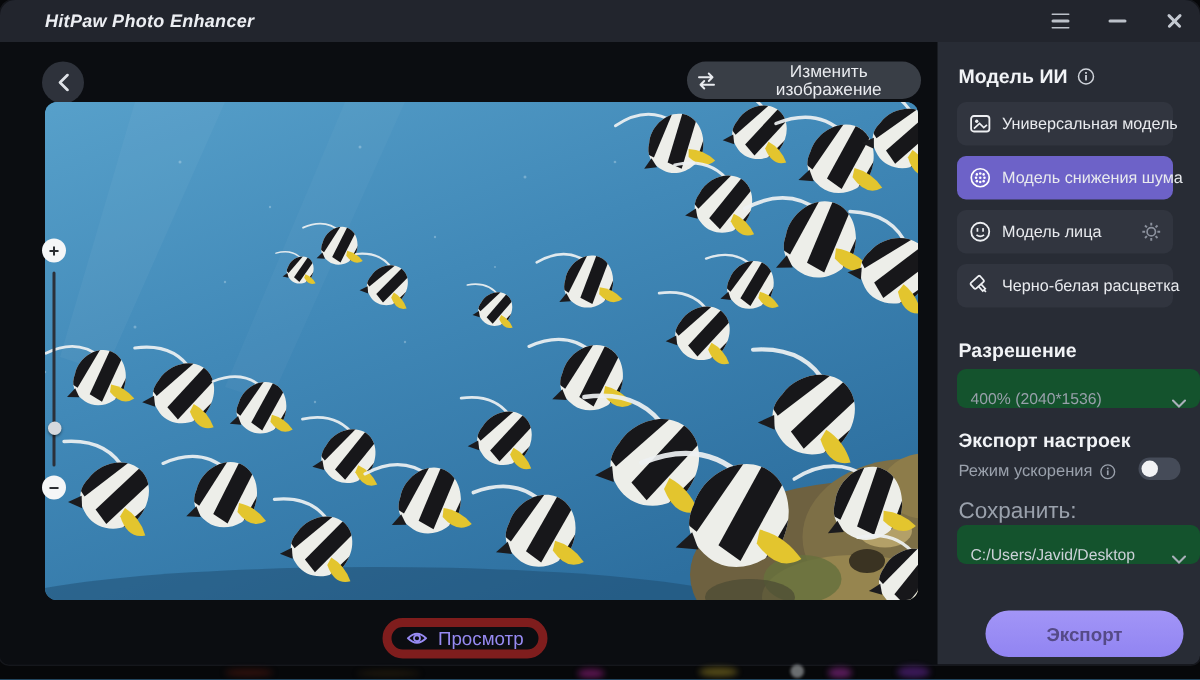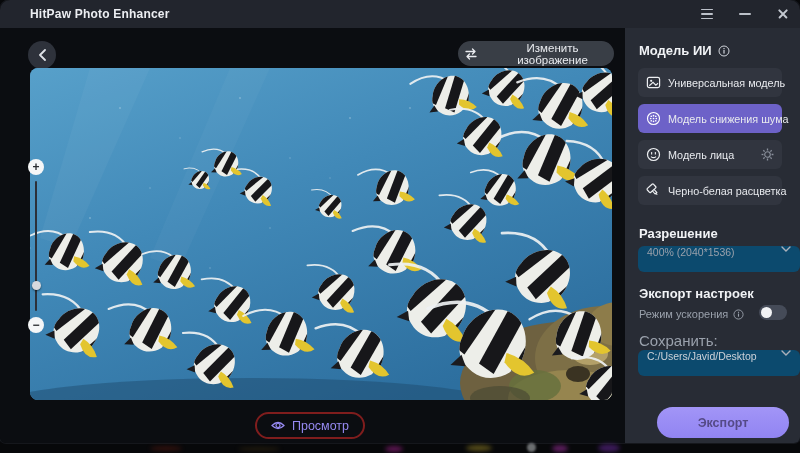--- a/index.html
+++ b/index.html
@@ -6,21 +6,21 @@
   body{
     width:800px;height:453px;overflow:hidden;position:relative;
     background:#07080a;
     font-family:"Liberation Sans", sans-serif;
     -webkit-font-smoothing:antialiased;
   }
   .window{position:absolute;left:0;top:0;width:800px;height:443px;
     background:#0c0e12;border-radius:10px 10px 6px 6px;overflow:hidden;
     box-shadow:0 0 0 1px #15171c;}
   
-  .titlebar{position:absolute;left:0;top:0;width:100%;height:28px;background:#22252d;}
+  .titlebar{position:absolute;left:0;top:0;width:100%;height:28px;background:#22252d;font-style:italic;}
   .title{position:absolute;left:30px;top:7px;font-size:12px;font-weight:bold;color:#eceef2;letter-spacing:.2px;}
   .win-controls{position:absolute;right:10px;top:0;height:28px;display:flex;align-items:center;gap:24px;}
   .wc{width:14px;height:14px;display:flex;flex-direction:column;justify-content:center;align-items:center;cursor:pointer;}
   .wc.menu span{display:block;width:12px;height:1.6px;background:#bcc1c9;margin:1.4px 0;border-radius:1px;}
   .wc.min span{display:block;width:12px;height:1.6px;background:#bcc1c9;border-radius:1px;}
   .wc.close{position:relative;}
   .wc.close i{position:absolute;left:1px;top:6px;width:12px;height:1.6px;background:#c3c8d0;border-radius:1px;}
   .wc.close i:first-child{transform:rotate(45deg);}
   .wc.close i:last-child{transform:rotate(-45deg);}
   
@@ -34,31 +34,31 @@
   .canvas svg{display:block;}
   
   .zoomctl{position:absolute;left:28px;top:131px;width:16px;height:174px;}
   .zbtn{position:absolute;left:0;width:16px;height:16px;border-radius:50%;background:#f5f6f7;border:none;
     color:#2a2c30;font-size:12px;line-height:14px;font-weight:bold;padding:0;cursor:pointer;font-family:inherit;}
   .zbtn.plus{top:0;}
   .zbtn.minus{top:158px;}
   .ztrack{position:absolute;left:7px;top:22px;width:2px;height:130px;background:#2c3039;border-radius:1px;cursor:pointer;}
   .zknob{position:absolute;left:-3.5px;top:100px;width:9px;height:9px;border-radius:50%;background:#d6d9de;box-shadow:0 1px 2px rgba(0,0,0,.5);}
   .preview-btn{position:absolute;left:255px;top:384px;width:110px;height:27px;border-radius:14px;
-    background:transparent;border:2px solid #7f1d1d;color:#978af2;font-size:12.5px;font-family:inherit;
+    background:transparent;border:6px solid #7f1d1d;color:#978af2;font-size:12.5px;font-family:inherit;
     display:flex;align-items:center;justify-content:center;gap:7px;cursor:pointer;}
   
   .sidebar{position:absolute;left:625px;top:28px;width:175px;height:415px;background:#282c35;padding-left:26px;}
   .sb-heading{position:absolute;left:14px;color:#f1f3f6;font-size:13px;font-weight:bold;display:flex;align-items:center;gap:6px;}
   .model-btn{position:absolute;left:13px;width:144px;height:29px;border-radius:6px;background:#31353f;border:none;
     color:#e8eaee;font-size:10.8px;font-family:inherit;display:flex;align-items:center;gap:7px;padding:0 8px;cursor:pointer;text-align:left;}
   .model-btn.selected{background:#6d62c8;}
   .model-btn .lbl{flex:1;white-space:nowrap;}
-  .dropdown{position:absolute;left:13px;width:144px;height:26px;border-radius:6px;background:#0c4a6e;
-    display:flex;align-items:flex-start;padding:0 9px;gap:6px;cursor:pointer;}
+  .dropdown{position:absolute;left:13px;width:144px;height:26px;border-radius:6px;background:#14532d;
+    display:flex;align-items:flex-end;padding:0 9px;gap:6px;cursor:pointer;}
   .dropdown .val{flex:1;font-size:10.5px;color:#99a0ab;white-space:nowrap;overflow:hidden;}
   .dropdown.path .val{color:#ccd1d8;}
   .accel-row{position:absolute;left:14px;top:280px;width:148px;display:flex;align-items:flex-end;gap:5px;}
   .accel-row .lbl{font-size:11px;color:#9aa1ac;}
   .toggle{position:absolute;right:0;width:28px;height:15px;border-radius:8px;background:#454b58;cursor:pointer;}
   .toggle .knob{position:absolute;left:2px;top:2px;width:11px;height:11px;border-radius:50%;background:#f2f3f5;}
   .save-label{position:absolute;left:14px;top:304px;font-size:15px;color:#9aa1ac;}
   .export-btn{position:absolute;left:32px;top:379px;width:132px;height:31px;border-radius:16px;border:none;
     background:linear-gradient(180deg,#a295f7,#9184f2);color:#554a87;font-size:12.5px;font-weight:bold;font-family:inherit;cursor:pointer;}
   

